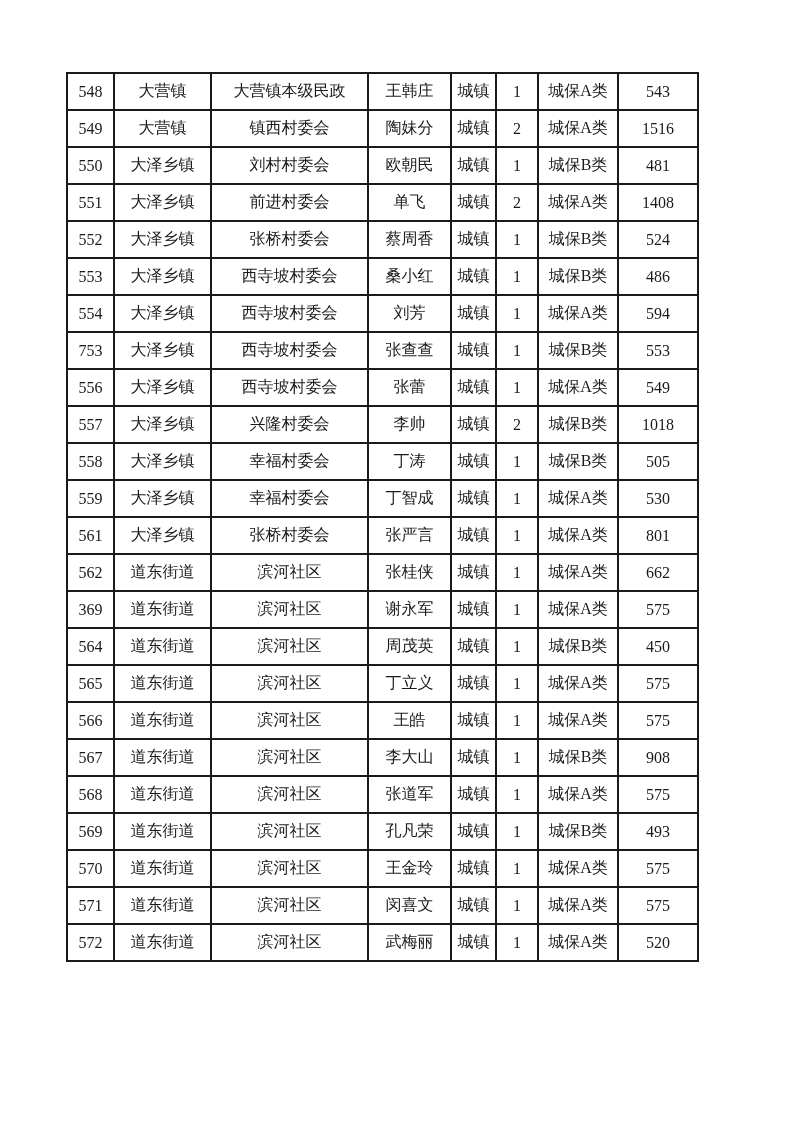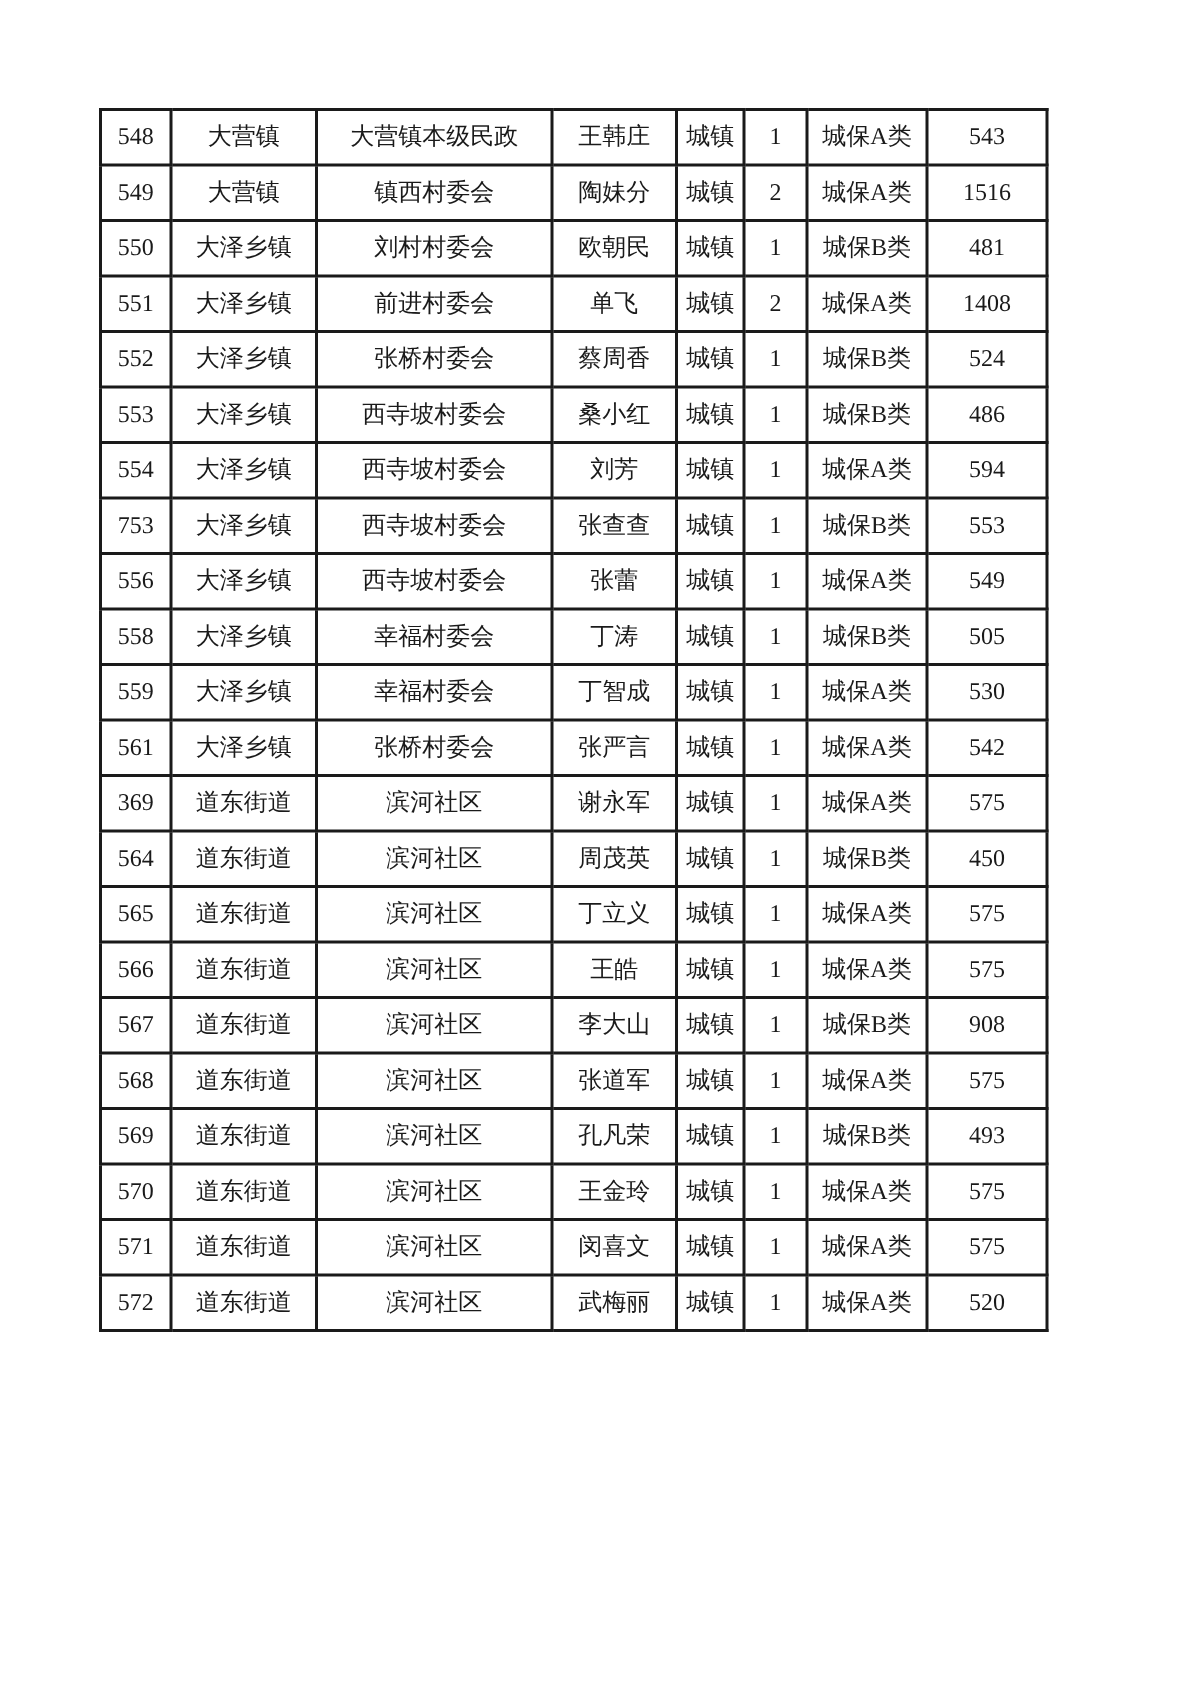--- a/index.html
+++ b/index.html
@@ -151,20 +151,30 @@
     <td>556</td>
     <td>大泽乡镇</td>
     <td>西寺坡村委会</td>
     <td>张蕾</td>
     <td>城镇</td>
     <td>1</td>
     <td>城保A类</td>
     <td>549</td>
   </tr>
 
+  <tr>
+    <td>557</td>
+    <td>大泽乡镇</td>
+    <td>兴隆村委会</td>
+    <td>李帅</td>
+    <td>城镇</td>
+    <td>2</td>
+    <td>城保B类</td>
+    <td>1018</td>
+  </tr>
 
   <tr>
     <td>558</td>
     <td>大泽乡镇</td>
     <td>幸福村委会</td>
     <td>丁涛</td>
     <td>城镇</td>
     <td>1</td>
     <td>城保B类</td>
     <td>505</td>
@@ -183,23 +193,33 @@
 
 
   <tr>
     <td>561</td>
     <td>大泽乡镇</td>
     <td>张桥村委会</td>
     <td>张严言</td>
     <td>城镇</td>
     <td>1</td>
     <td>城保A类</td>
-    <td>542</td>
-  </tr>
-
+    <td>801</td>
+  </tr>
+
+  <tr>
+    <td>562</td>
+    <td>道东街道</td>
+    <td>滨河社区</td>
+    <td>张桂侠</td>
+    <td>城镇</td>
+    <td>1</td>
+    <td>城保A类</td>
+    <td>662</td>
+  </tr>
 
   <tr>
     <td>369</td>
     <td>道东街道</td>
     <td>滨河社区</td>
     <td>谢永军</td>
     <td>城镇</td>
     <td>1</td>
     <td>城保A类</td>
     <td>575</td>

